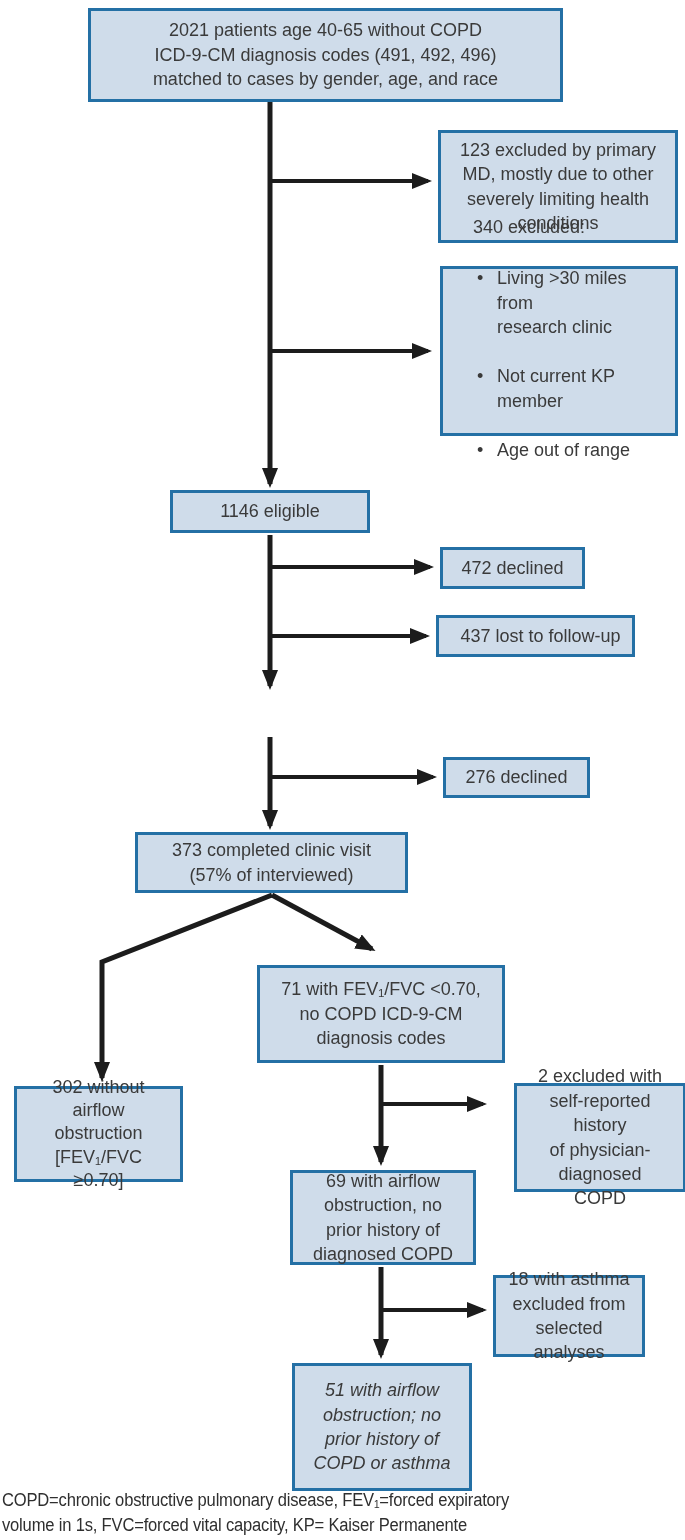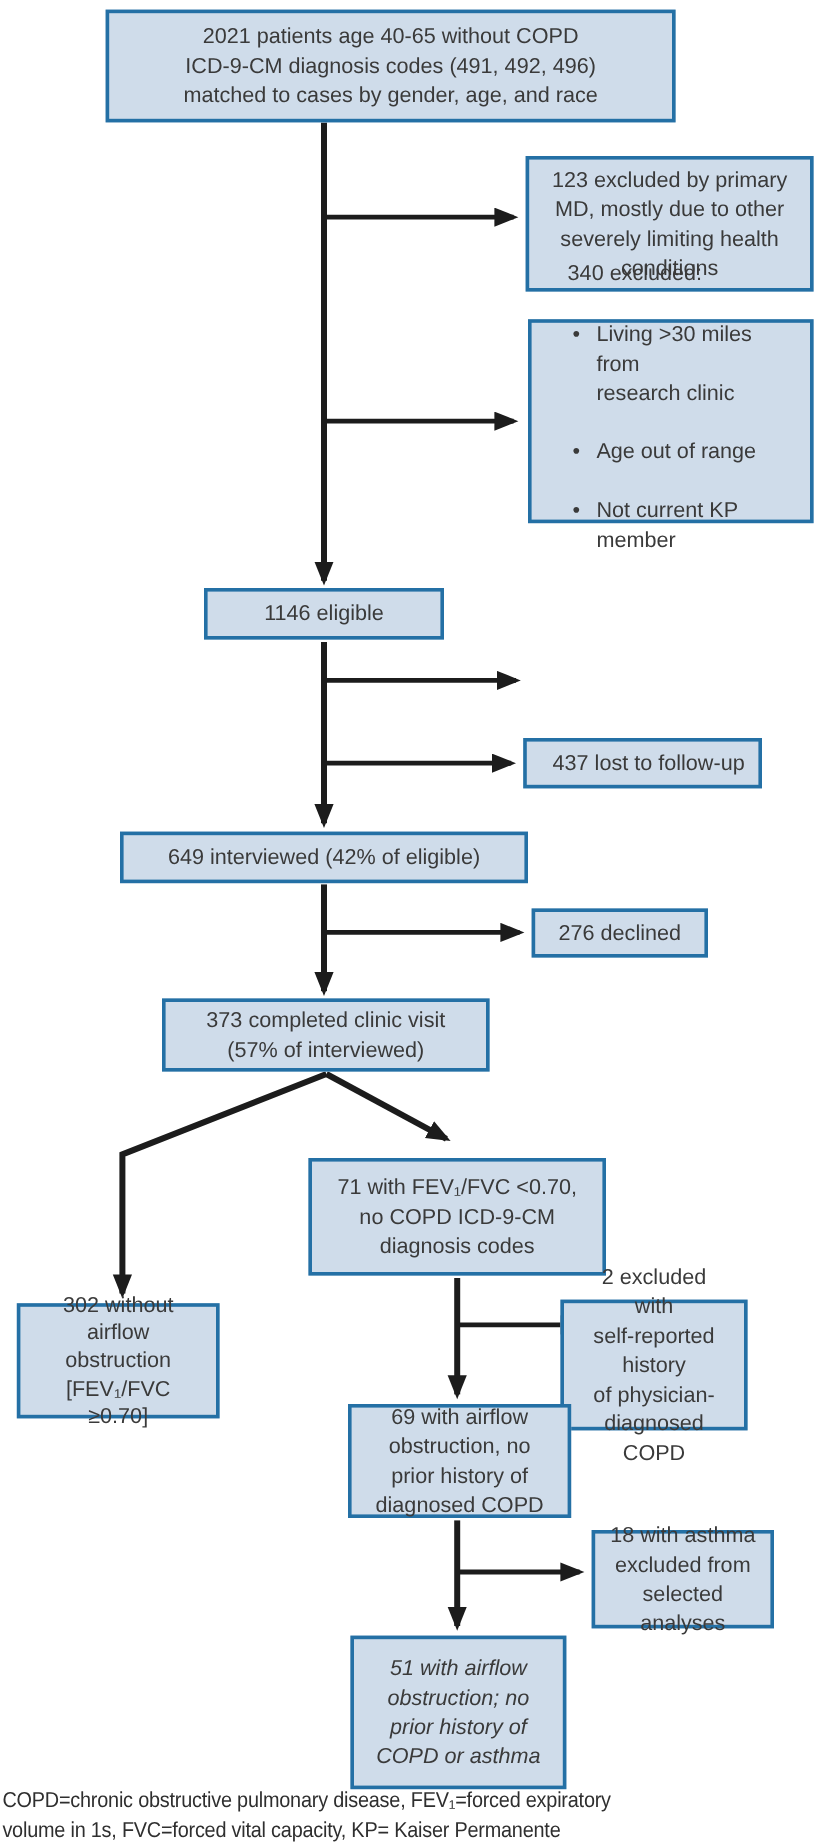--- a/index.html
+++ b/index.html
@@ -55,21 +55,21 @@
                     flex-direction:column;align-items:flex-start;justify-content:center;
                     text-align:left;padding:8px 8px 8px 30px;}
   .b-eligible      {left:170px; top:490px;  width:200px; height:43px;}
   .b-declined-472  {left:440px; top:547px;  width:145px; height:42px;}
   .b-lost-437      {left:436px; top:615px;  width:199px; height:42px;padding-left:16px;}
   .b-interviewed   {left:100px; top:693px;  width:340px; height:43px;}
   .b-declined-276  {left:443px; top:757px;  width:147px; height:41px;}
   .b-clinic-visit  {left:135px; top:832px;  width:273px; height:61px;}
   .b-fev-low       {left:257px; top:965px;  width:248px; height:98px;}
   .b-no-obstruction{left:14px;  top:1086px; width:169px; height:96px; line-height:1.3;}
-  .b-excluded-self {left:467px; top:1083px; width:156px; height:109px; padding:4px 19px;}
+  .b-excluded-self {left:514px; top:1083px; width:172px; height:109px; padding:4px 19px;}
   .b-airflow-69    {left:290px; top:1170px; width:186px; height:95px;}
   .b-asthma-18     {left:493px; top:1275px; width:152px; height:82px;}
   .b-airflow-51    {left:292px; top:1363px; width:180px; height:128px;font-style:italic;}
 
   .b-excluded-340 .bullets{list-style:none;margin-top:2px;}
   .b-excluded-340 .bullets li{
     position:relative;
     padding-left:24px;
     white-space:pre-line;
   }
@@ -131,32 +131,32 @@
   <div class="fbox b-excluded-md">123 excluded by primary
 MD, mostly due to other
 severely limiting health
 conditions</div>
 
   <div class="fbox b-excluded-340">
     <div>340 excluded:</div>
     <ul class="bullets">
       <li>Living &gt;30 miles from
 research clinic</li>
-      <li>Age out of range</li>
       <li>Not current KP
 member</li>
+      <li>Age out of range</li>
     </ul>
   </div>
 
   <div class="fbox b-eligible">1146 eligible</div>
 
+  <div class="fbox b-declined-472">472 declined</div>
 
   <div class="fbox b-lost-437">437 lost to follow-up</div>
 
-  <div class="fbox b-interviewed">649 interviewed (42% of eligible)</div>
 
   <div class="fbox b-declined-276">276 declined</div>
 
   <div class="fbox b-clinic-visit">373 completed clinic visit
 (57% of interviewed)</div>
 
   <div class="fbox b-fev-low">71 with FEV₁/FVC &lt;0.70,
 no COPD ICD-9-CM
 diagnosis codes</div>
 

